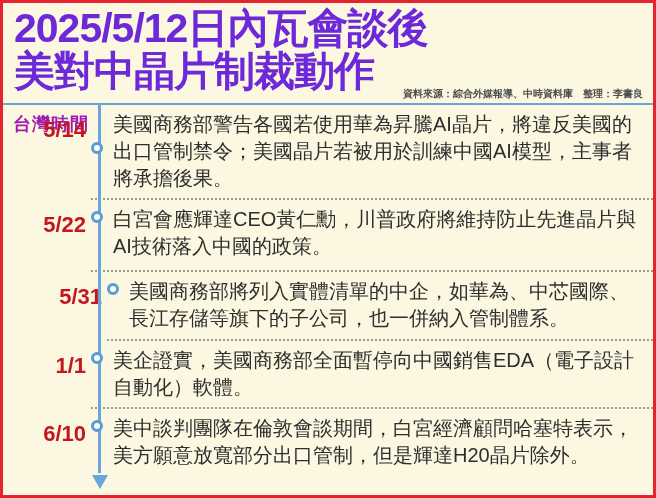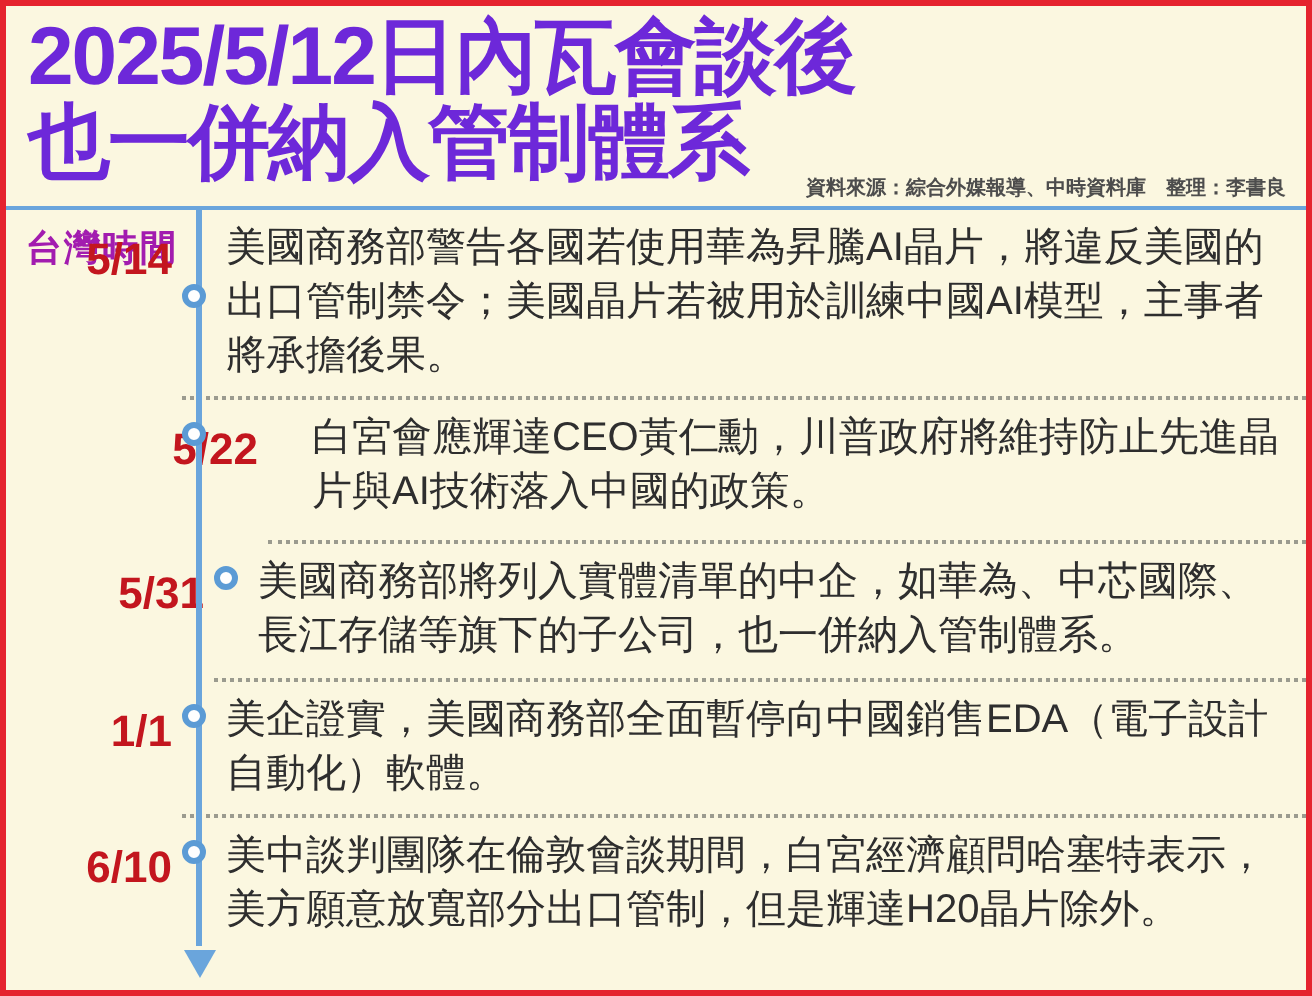--- a/index.html
+++ b/index.html
@@ -70,21 +70,21 @@
     width: 0;
     height: 0;
     border-left: 8px solid transparent;
     border-right: 8px solid transparent;
     border-top: 14px solid #6AA5DC;
   }
 
   .rows { position: relative; height: 100%; display: flex; flex-direction: column; }
   .row { position: relative; display: flex; }
   .row-1 { height: 95px; }
-  .row-2 { height: 72px; padding-left: 43px; }
+  .row-2 { height: 72px; }
   .row-3 { height: 69px; margin-left: 16px; }
   .row-4 { height: 68px; }
   .row-5 { flex: 1; }
 
   .date-cell {
     width: 88px;
     text-align: right;
     padding: 12px 5px 0 0;
     color: #C3161E;
     font-size: 22px;
@@ -118,21 +118,21 @@
   .row-sep .content { border-bottom: 2px dotted #9b9b8f; }
 </style>
 </head>
 <body>
 
 <div class="page">
 
   <div class="header">
     <div class="title">
       <div>2025/5/12日內瓦會談後</div>
-      <div>也一併納入管制體系</div>
+      <div>美對中晶片制裁動作</div>
     </div>
     <div class="source">資料來源：綜合外媒報導、中時資料庫　整理：李書良</div>
   </div>
 
   <div class="body">
     <div class="column-label">台灣時間</div>
 
     <div class="rows">
 
       <div class="row row-1 row-sep">

